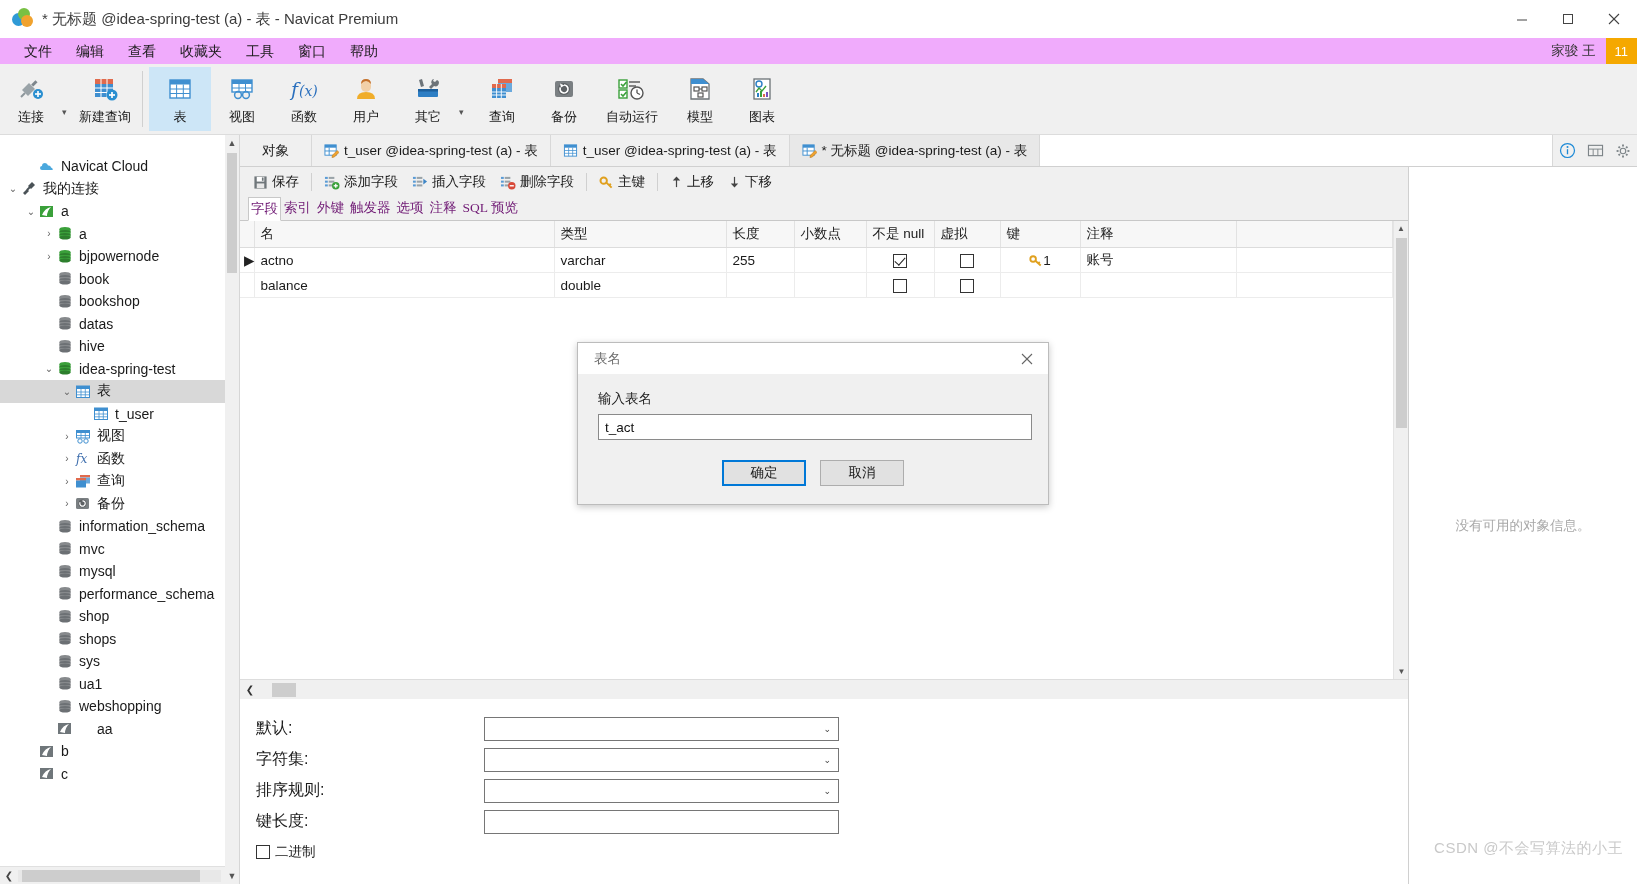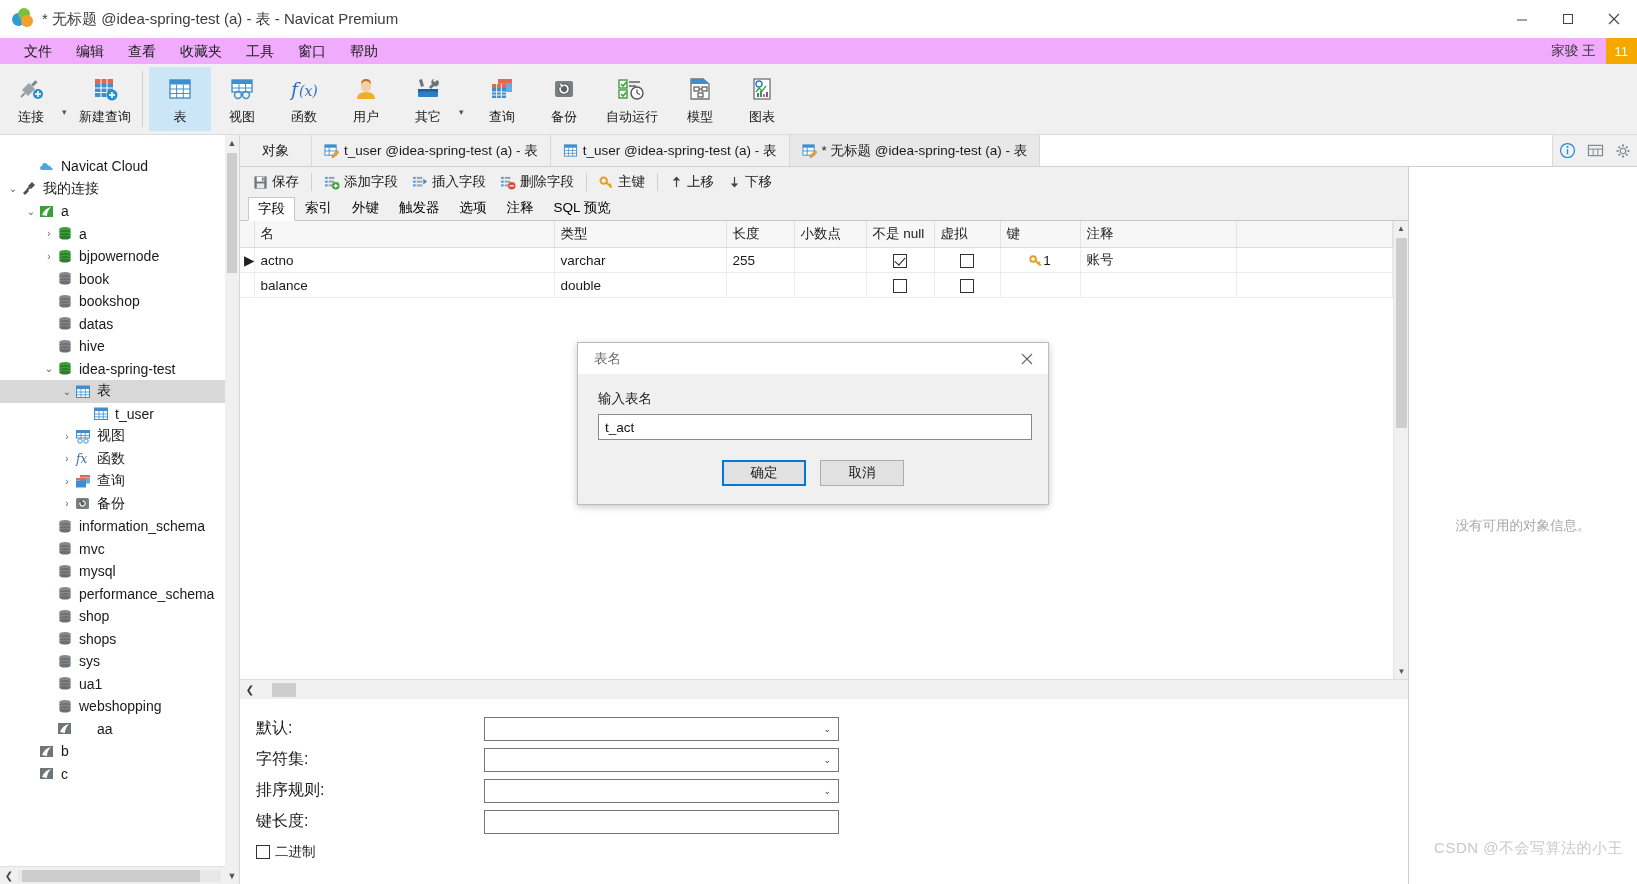--- a/index.html
+++ b/index.html
@@ -70,21 +70,21 @@
 
   .content-row { flex:1; display:flex; min-height:0; }
   .editor { flex:1; display:flex; flex-direction:column; min-width:0; border-right:1px solid #d0d0d0; }
 
   .ftoolbar { height:30px; background:#f0f0f0; display:flex; align-items:center; padding-left:6px; }
   .fbtn { display:flex; align-items:center; padding:2px 7px; font-size:13.5px; color:#1a1a1a; }
   .fbtn .fi { margin-right:4px; display:flex; align-items:center; }
   .fsep { width:1px; height:18px; background:#d0d0d0; margin:0 5px; }
 
   .subtabs { height:24px; background:#f0f0f0; display:flex; align-items:flex-end; padding-left:8px; border-bottom:1px solid #c8c8c8; }
-  .stab { font-size:13.5px; padding:2px 9px; border:1px solid transparent; color:#000000; }
+  .stab { font-size:13.5px; padding:2px 2px; border:1px solid transparent; color:#701a75;font-family:Liberation Serif, serif; }
   .stab.active { background:#fff; border:1px solid #c8c8c8; border-bottom:1px solid #fff; margin-bottom:-1px; }
 
   .gridwrap { flex:1; display:flex; min-height:0; position:relative; background:#fff; }
   .grid { flex:1; min-width:0; overflow:hidden; }
   table.g { border-collapse:collapse; width:100%; table-layout:fixed; }
   table.g th { background:#f7f7f7; font-weight:normal; text-align:left; font-size:13.5px; padding:4px 6px; border-right:1px solid #e2e2e2; border-bottom:1px solid #dcdcdc; height:25px; }
   table.g td { font-size:13.5px; padding:3px 6px; border-right:1px solid #ececec; border-bottom:1px solid #ececec; height:25px; }
   td.ctr { text-align:center; }
   .rowmark { width:10px; padding:0 0 0 4px !important; color:#222; font-size:9px; }
   .cbx { width:14px; height:14px; border:1px solid #333; display:inline-block; position:relative; background:#fff; vertical-align:middle; }

